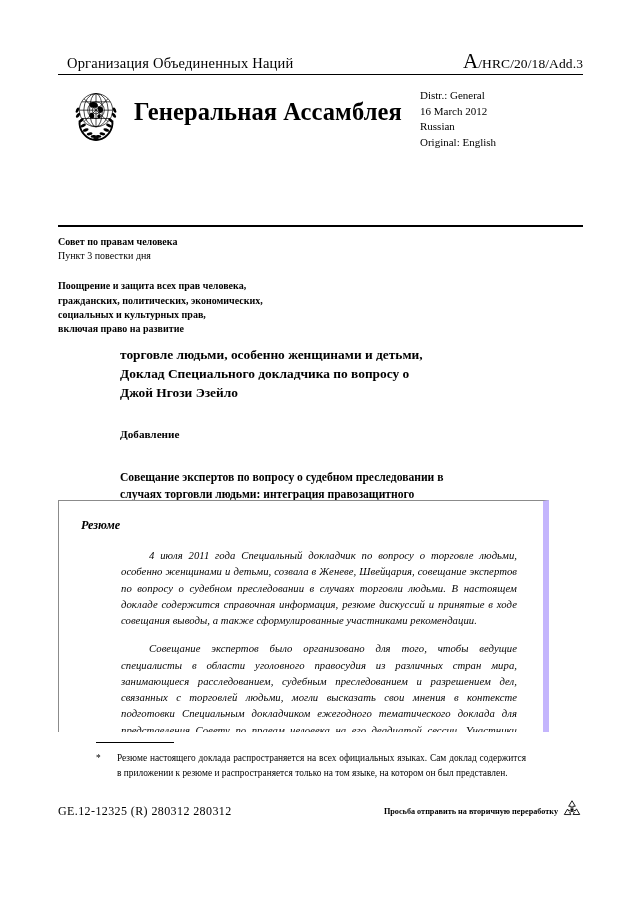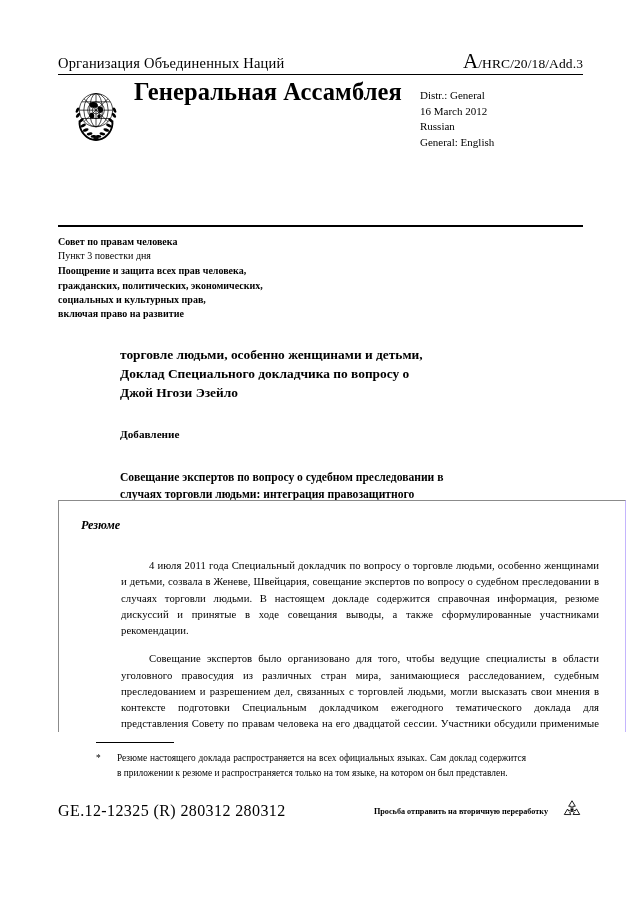--- a/index.html
+++ b/index.html
@@ -26,20 +26,21 @@
   .masthead {
     position: absolute;
     left: 58px;
     top: 52px;
     width: 525px;
   }
   .masthead-row {
     display: flex;
     align-items: flex-end;
     justify-content: space-between;
+    margin-left: 9px;
   }
   .org-name {
     font-size: 14.5px;
     letter-spacing: 0.2px;
     line-height: 1.1;
     white-space: nowrap;
   }
   .doc-symbol {
     font-size: 13.5px;
     line-height: 1.1;
@@ -66,21 +67,21 @@
   .emblem {
     position: absolute;
     left: 6px;
     top: 4px;
     width: 64px;
     height: 64px;
   }
   .assembly-title {
     position: absolute;
     left: 76px;
-    top: 0;
+    top: 20px;
     font-size: 24.5px;
     font-weight: bold;
     letter-spacing: 0.1px;
     white-space: nowrap;
   }
   .distr-block {
     position: absolute;
     left: 362px;
     top: 10px;
     font-size: 11px;
@@ -101,21 +102,21 @@
     position: absolute;
     left: 58px;
     top: 235px;
     width: 330px;
     font-size: 10px;
     line-height: 1.42;
   }
   .council .b { font-weight: bold; }
   .council .agenda-title {
     font-weight: bold;
-    margin-top: 1px;
+    margin-top: 16px;
   }
 
   
   .report-block {
     position: absolute;
     left: 120px;
     top: 346px;
     width: 420px;
   }
   .report-title {
@@ -138,36 +139,37 @@
     font-size: 9px;
     font-weight: normal;
     vertical-align: super;
   }
 
   
   .summary-box {
     position: absolute;
     left: 58px;
     top: 500px;
-    width: 568px;
+    width: 491px;
     height: 232px;
     border-left: 1px solid #8b8b8b;
-    border-right: 1px solid #c4b5fd;
+    border-right: 6px solid #c4b5fd;
     border-top: 1px solid #8b8b8b;
     box-sizing: border-box;
     overflow: hidden;
   }
   .summary-heading {
     font-size: 12.2px;
     font-weight: bold;
     font-style: italic;
     margin: 17px 0 0 22px;
   }
   .summary-body {
-    margin: 24px 26px 0 62px;
+    margin: 14px 26px 0 62px;
+    font-style: italic;
   }
   .summary-body p {
     margin: 0 0 12px 0;
     font-size: 10.7px;
     line-height: 1.52;
     text-align: justify;
     text-indent: 28px;
     letter-spacing: 0.05px;
   }
 
@@ -203,28 +205,28 @@
   .footer {
     position: absolute;
     left: 58px;
     top: 798px;
     width: 525px;
     display: flex;
     align-items: center;
     justify-content: space-between;
   }
   .job-number {
-    font-size: 16px;
+    font-size: 12px;
     letter-spacing: 0.4px;
     white-space: nowrap;
   }
   .recycle-group {
     display: flex;
     align-items: center;
-    gap: 13px;
+    gap: 3px;
   }
   .recycle-text {
     font-size: 8.2px;
     font-weight: bold;
     white-space: nowrap;
   }
   .recycle-icon { display: block; }
 </style>
 </head>
 <body>
@@ -284,21 +286,21 @@
           </g>
           <path d="M46 86h8v3h-8z"></path>
         </g>
       </svg>
     </div>
     <div class="assembly-title">Генеральная Ассамблея</div>
     <div class="distr-block">
       <div>Distr.: General</div>
       <div>16 March 2012</div>
       <div>Russian</div>
-      <div>General: English</div>
+      <div>Original: English</div>
     </div>
   </div>
 
   <div class="rule-thick"></div>
 
   <div class="council">
     <div class="b">Совет по правам человека</div>
     <div>Пункт 3 повестки дня</div>
     <div class="agenda-title">
       <div>Поощрение и защита всех прав человека,</div>

